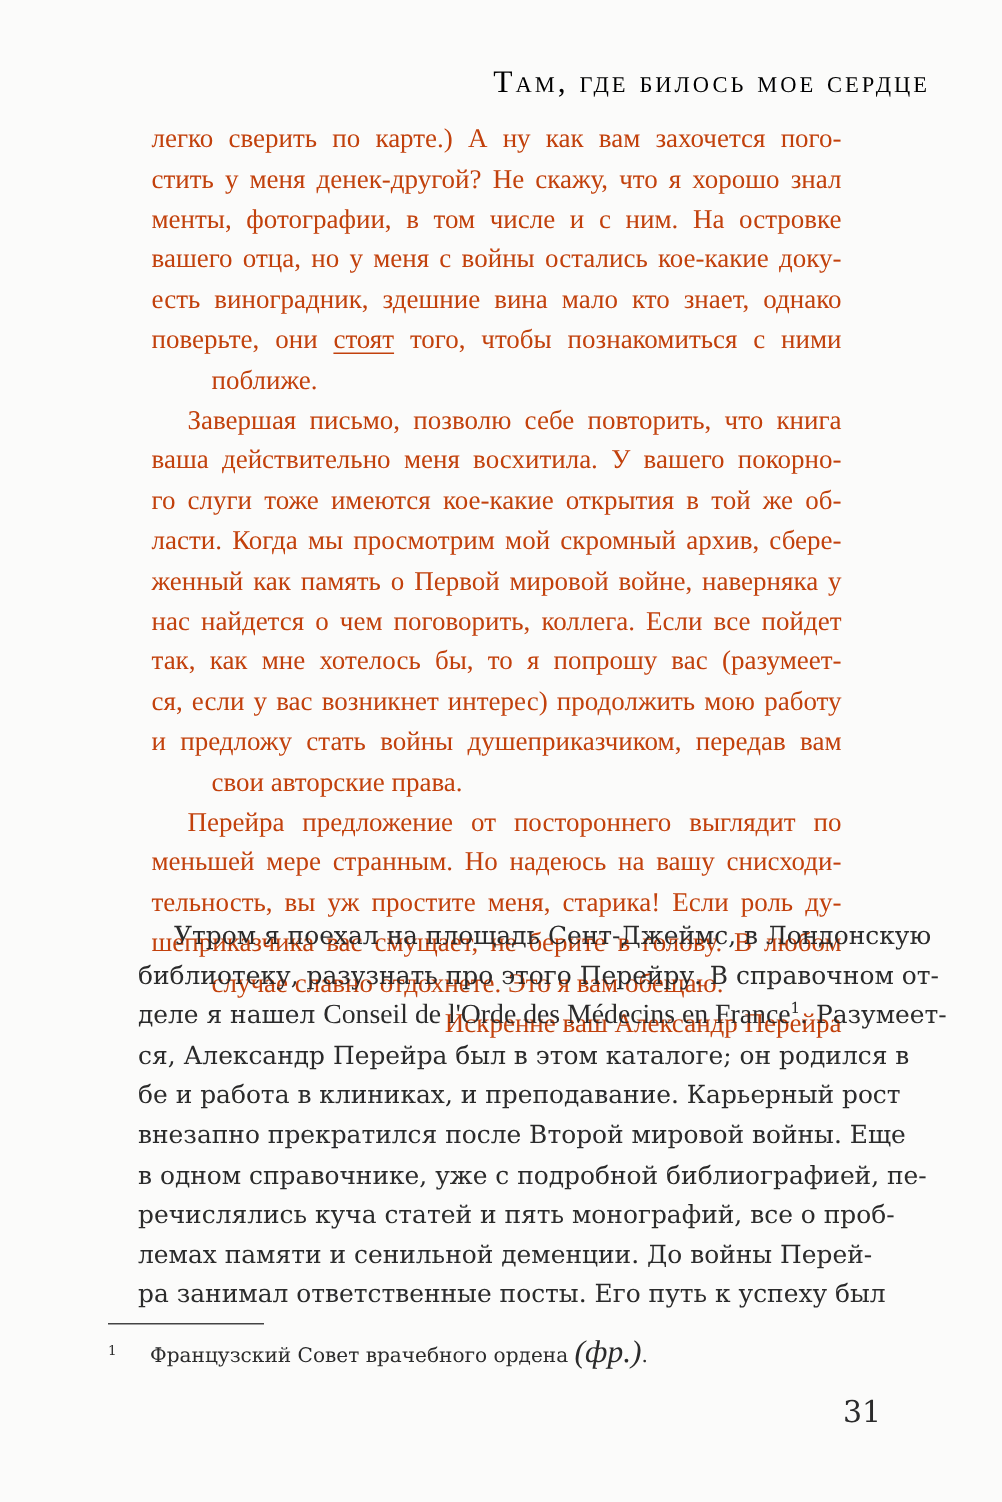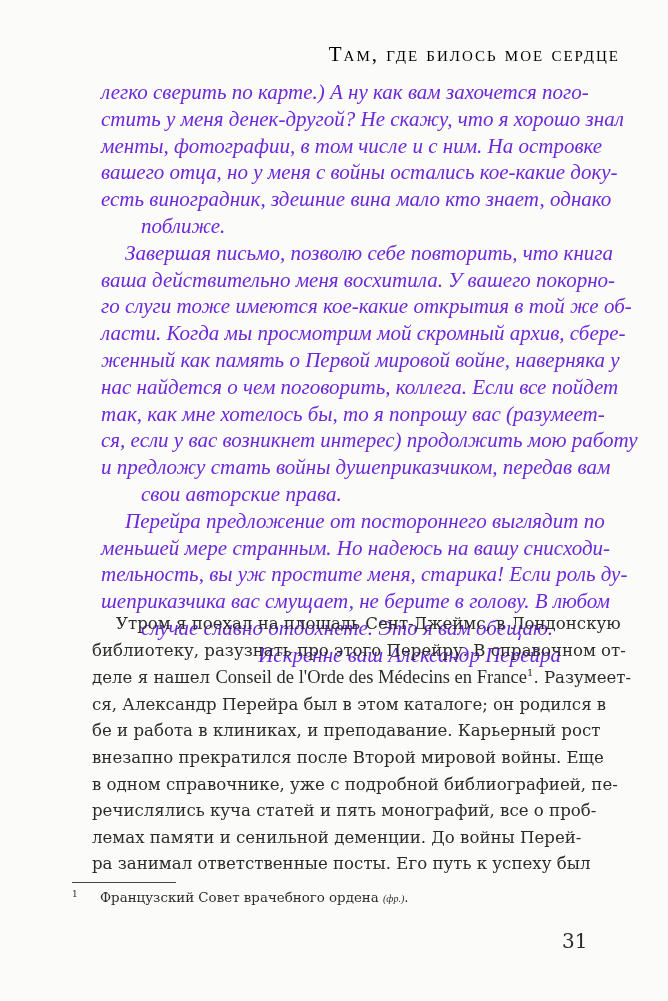--- a/index.html
+++ b/index.html
@@ -24,24 +24,23 @@
       letter-spacing: 2px;
       font-variant: small-caps;
       color: #000000;
     }
     .letter {
       position: absolute;
       top: 79px;
       left: 101px;
       width: 460px;
       font-family: "Liberation Serif", "DejaVu Serif", serif;
-      font-style: italic;
-      font-size: 21px;
+      font-size: 18px;
       line-height: 26.8px;
-      color: #6d28d9;
+      color: #c2410c;
     }
     .letter .line {
       display: block;
       white-space: nowrap;
       text-align: justify;
       text-align-last: justify;
     }
     .letter .line.last {
       text-align-last: left;
       margin-left: 40px;
@@ -105,21 +104,21 @@
     }
     .footnote .num {
       font-size: 9px;
       vertical-align: super;
       display: inline-block;
       width: 28px;
     }
     .footnote .it {
       font-family: "Liberation Serif", "DejaVu Serif", serif;
       font-style: italic;
-      font-size: 10px;
+      font-size: 21px;
     }
     .page-number {
       position: absolute;
       top: 929px;
       left: 562px;
       font-family: "DejaVu Serif", "Liberation Serif", serif;
       font-size: 20px;
       color: #2b2b2b;
     }
   </style>
@@ -127,20 +126,21 @@
 <body>
 
 <div class="running-head">Там, где билось мое сердце</div>
 
 <div class="letter">
   <span class="line">легко сверить по карте.) А ну как вам захочется пого-</span>
   <span class="line">стить у меня денек-другой? Не скажу, что я хорошо знал</span>
   <span class="line">менты, фотографии, в том числе и с ним. На островке</span>
   <span class="line">вашего отца, но у меня с войны остались кое-какие доку-</span>
   <span class="line">есть виноградник, здешние вина мало кто знает, однако</span>
+  <span class="line"><span>поверьте, они </span><span class="u">стоят</span><span> того, чтобы познакомиться с ними</span></span>
   <span class="line last">поближе.</span>
   <span class="line indent">Завершая письмо, позволю себе повторить, что книга</span>
   <span class="line">ваша действительно меня восхитила. У вашего покорно-</span>
   <span class="line">го слуги тоже имеются кое-какие открытия в той же об-</span>
   <span class="line">ласти. Когда мы просмотрим мой скромный архив, сбере-</span>
   <span class="line">женный как память о Первой мировой войне, наверняка у</span>
   <span class="line">нас найдется о чем поговорить, коллега. Если все пойдет</span>
   <span class="line">так, как мне хотелось бы, то я попрошу вас (разумеет-</span>
   <span class="line">ся, если у вас возникнет интерес) продолжить мою работу</span>
   <span class="line">и предложу стать войны душеприказчиком, передав вам</span>

